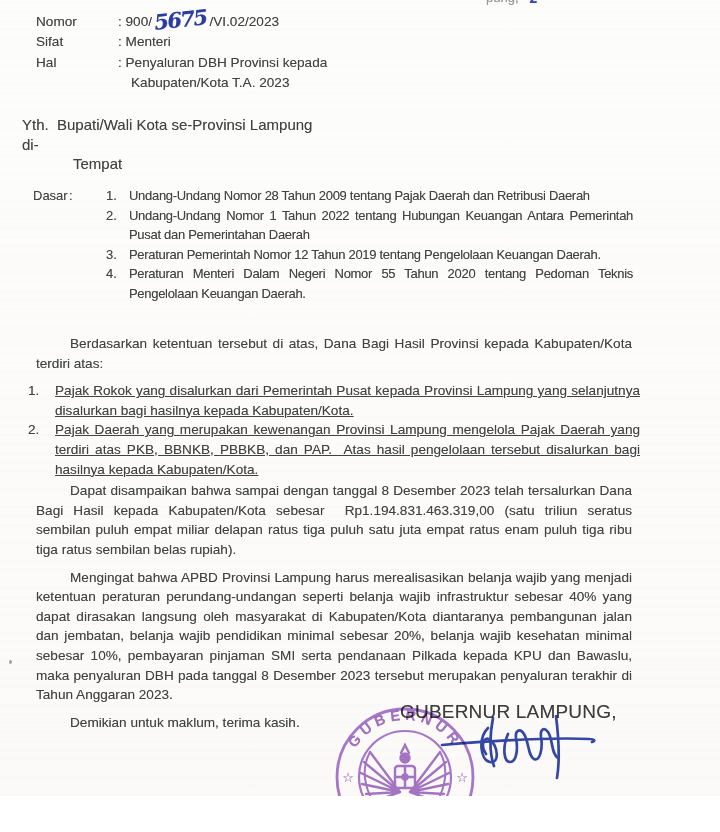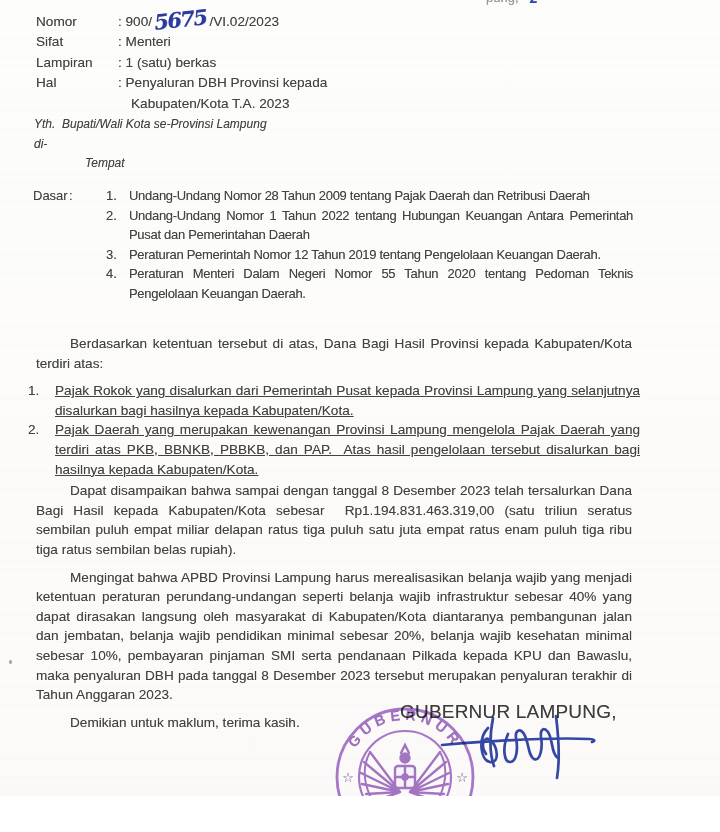--- a/index.html
+++ b/index.html
@@ -33,21 +33,21 @@
     font-style:italic;font-weight:bold;
     font-size:21px;line-height:0;
     color:#2b3a9e;
     transform:rotate(-6deg) translateY(1px);
     letter-spacing:-1.5px;
     margin:0 3px 0 2px;
     text-shadow:0.4px 0.3px 0.4px rgba(43,58,158,0.55);
   }
 
   
-  .address{position:absolute;left:34px;top:115px;font-size:12px;line-height:19.6px;font-style:italic;}
+  .address{position:absolute;left:22px;top:115px;font-size:15px;line-height:19.6px;}
   .addr-l3{padding-left:51px;}
 
   
   .dasar{position:absolute;left:33px;top:186px;width:600px;display:flex;font-size:13px;line-height:19.6px;}
   .d-label{width:36px;flex:none;}
   .d-colon{width:37px;flex:none;}
   .d-items{flex:1;}
   .d-item{display:flex;}
   .d-item .num{width:23px;flex:none;}
   .d-item .txt{flex:1;text-align:justify;letter-spacing:-0.3px;}
@@ -80,24 +80,20 @@
   </div>
 
   <div class="meta">
     <div class="m-row">
       <span class="m-label">Nomor</span>
       <span class="m-value"><span>: 900/</span><span class="hw">5675</span><span>/VI.02/2023</span></span>
     </div>
     <div class="m-row">
       <span class="m-label">Sifat</span>
       <span class="m-value">: Menteri</span>
-    </div>
-    <div class="m-row">
-      <span class="m-label">Lampiran</span>
-      <span class="m-value">: 1 (satu) berkas</span>
     </div>
     <div class="m-row">
       <span class="m-label">Hal</span>
       <span class="m-value">
         <div>: Penyaluran DBH Provinsi kepada</div>
         <div class="m-line2">Kabupaten/Kota T.A. 2023</div>
       </span>
     </div>
   </div>
 

